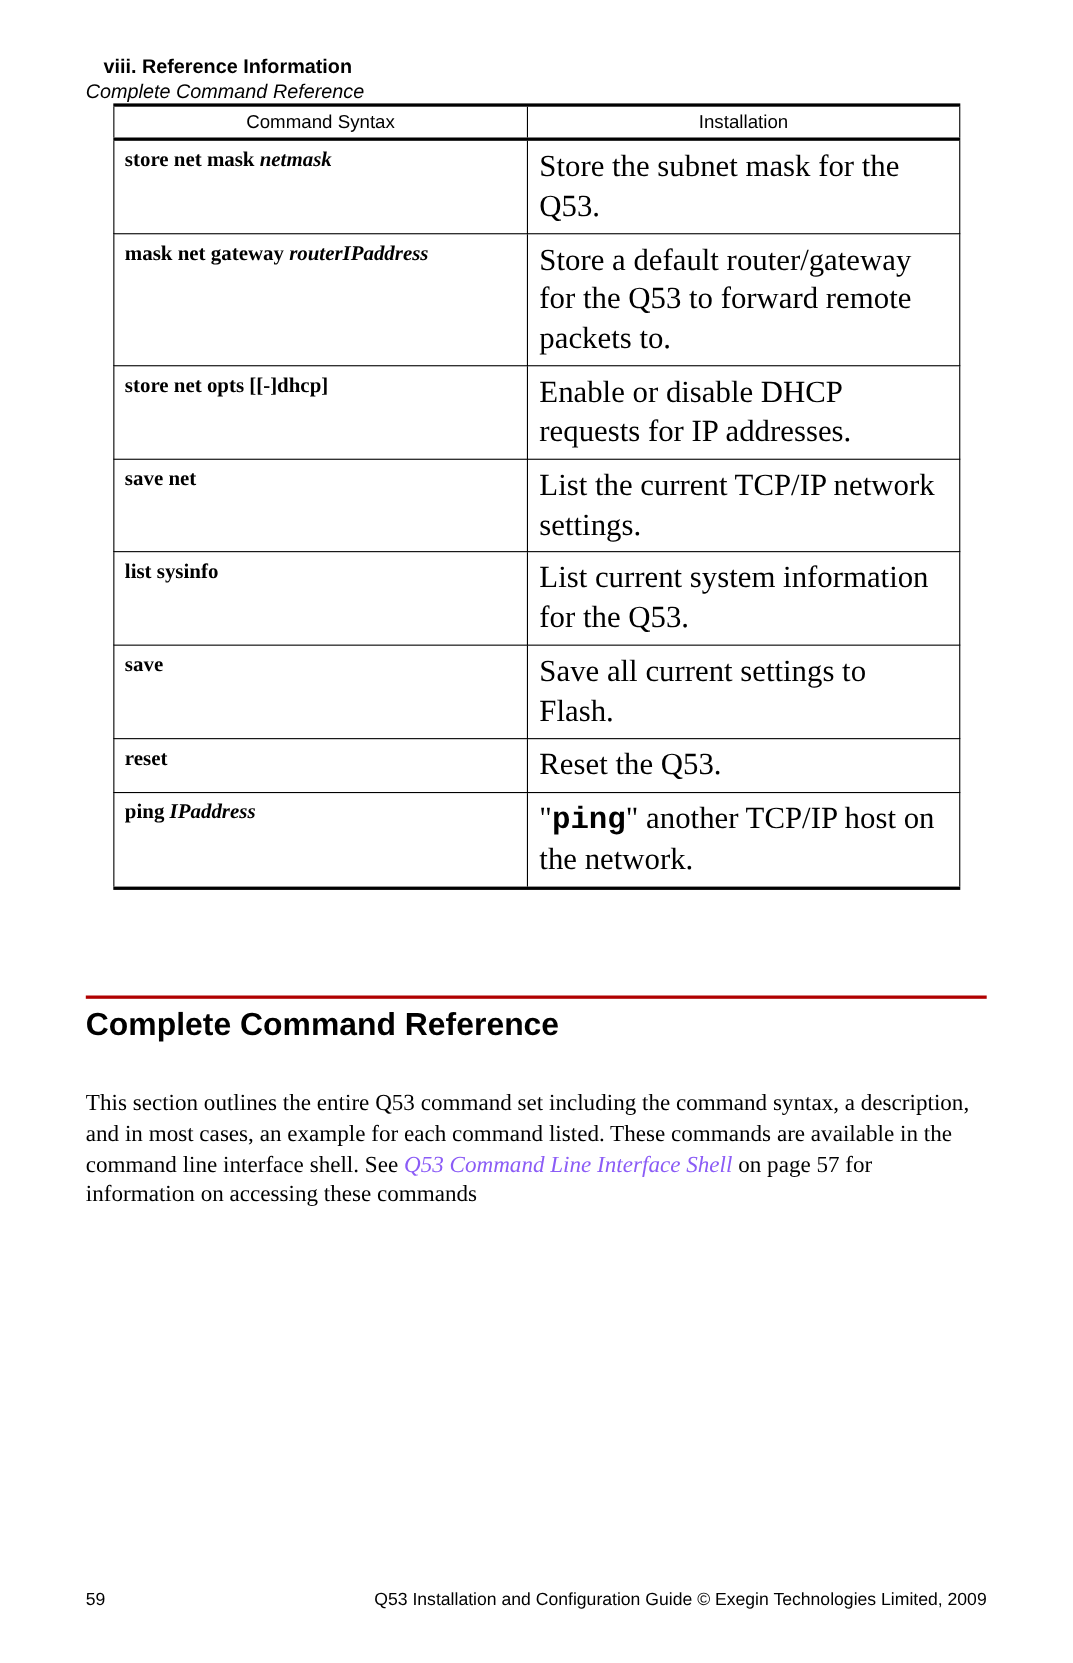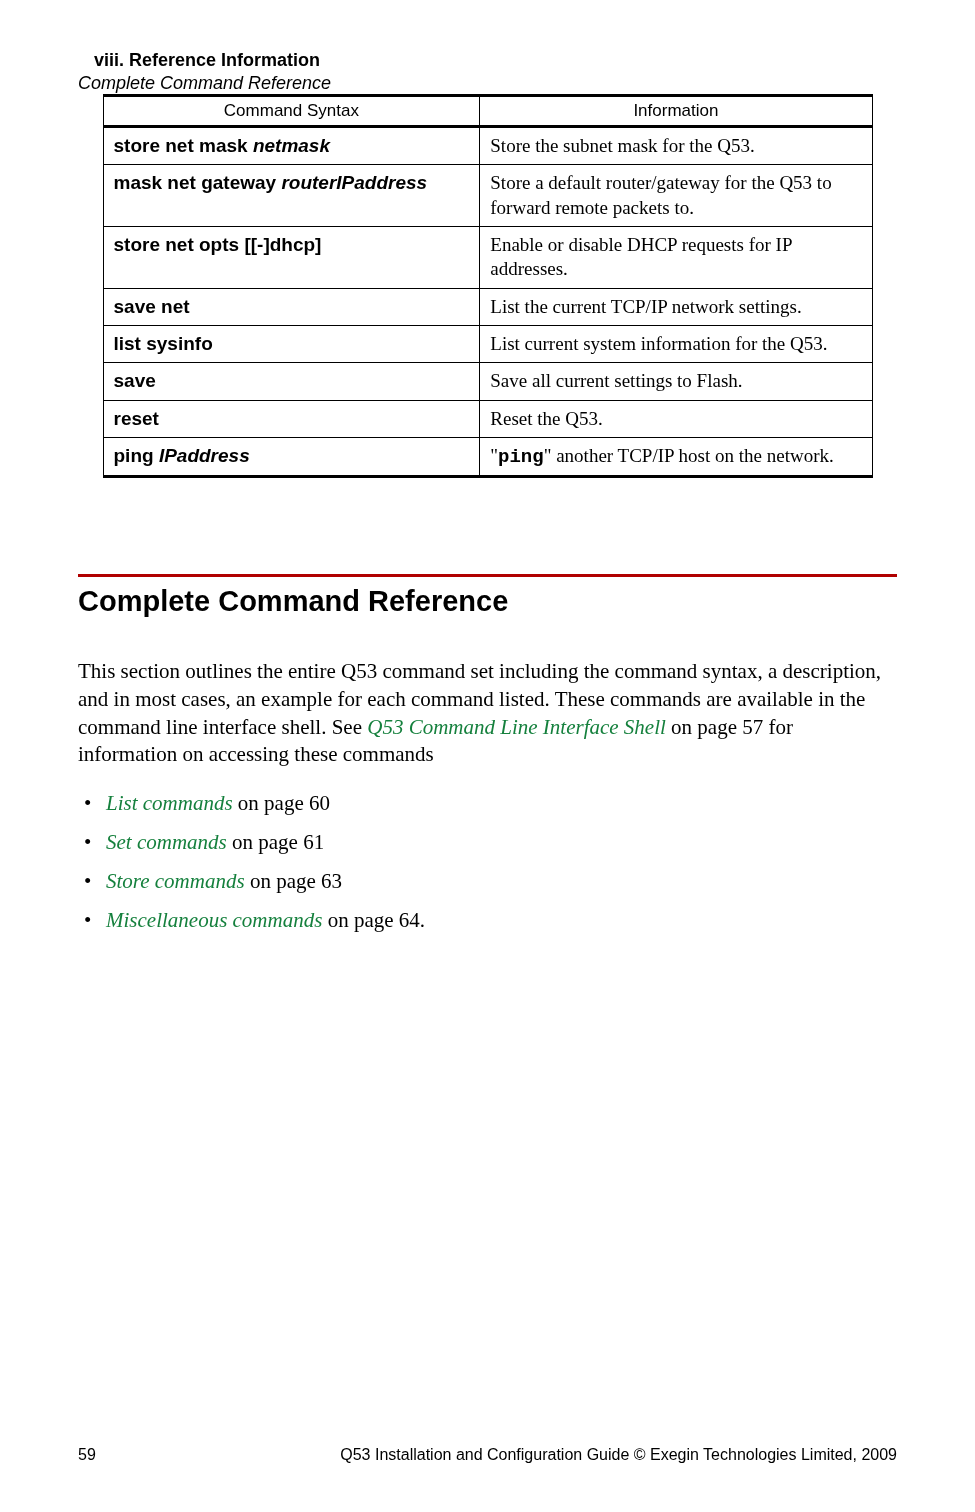--- a/index.html
+++ b/index.html
@@ -3,47 +3,47 @@
 <meta charset="utf-8">
 <style>
   * { margin: 0; padding: 0; box-sizing: border-box; }
   html, body { width: 975px; height: 1512px; background: #fff; font-family: "Times New Roman", Times, serif; color: #000; }
   .page { position: relative; width: 975px; height: 1512px; padding: 50px 78px 60px 78px; }
   .header-chapter { font-family: Arial, Helvetica, sans-serif; font-weight: bold; font-size: 18px; margin-left: 16px; }
   .header-section { font-family: Arial, Helvetica, sans-serif; font-style: italic; font-size: 18px; margin-top: 2px; }
   .table-title { font-family: Arial, Helvetica, sans-serif; font-weight: bold; font-size: 19px; text-align: center; margin-top: 36px; margin-bottom: 6px; }
   table.cmds { border-collapse: collapse; width: 770px; margin: 0 auto; }
   table.cmds th { font-family: Arial, Helvetica, sans-serif; font-weight: normal; font-size: 17px; text-align: center; border: 1px solid #000; border-bottom-width: 3px; border-top-width: 3px; padding: 4px 8px; }
-  table.cmds td { border: 1px solid #000; padding: 6px 10px; vertical-align: top; font-size: 19px; line-height: 1.28; }
+  table.cmds td { border: 1px solid #000; padding: 6px 10px; vertical-align: top; font-size: 28px; line-height: 1.28; }
   table.cmds tr:last-child td { border-bottom-width: 3px; }
-  table.cmds td.syntax { font-family: Liberation Sans, sans-serif; font-weight: bold; font-size: 19px; width: 49%; }
+  table.cmds td.syntax { font-family: Liberation Serif, serif; font-weight: bold; font-size: 19px; width: 49%; }
   table.cmds td.syntax .arg { font-style: italic; }
   .inline-code { font-family: "Courier New", Courier, monospace; font-weight: bold; }
   .red-rule { border-top: 3px solid #b00000; width: 100%; margin-top: 96px; }
   .section-title { font-family: Arial, Helvetica, sans-serif; font-weight: bold; font-size: 29px; margin-top: 8px; }
   .body-text { font-size: 21px; line-height: 1.32; margin-top: 40px; }
-  .link { color: #15803d; font-style: italic; }
+  .link { color: #8b5cf6; font-style: italic; }
   ul.links { list-style: none; margin-top: 22px; }
   ul.links li { font-size: 21px; margin-bottom: 14px; padding-left: 28px; position: relative; }
   ul.links li::before { content: "•"; position: absolute; left: 6px; top: 0; }
   .footer { position: absolute; bottom: 48px; left: 78px; right: 78px; display: flex; justify-content: space-between; font-family: Arial, Helvetica, sans-serif; font-size: 16px; }
 </style>
 </head>
 <body>
 
 <div class="page">
   <div class="header-chapter">viii. Reference Information</div>
   <div class="header-section">Complete Command Reference</div>
 
 
   <table class="cmds">
     <thead>
       <tr>
         <th>Command Syntax</th>
-        <th>Information</th>
+        <th>Installation</th>
       </tr>
     </thead>
     <tbody>
       <tr>
         <td class="syntax"><span>store net mask </span><span class="arg">netmask</span></td>
         <td>Store the subnet mask for the Q53.</td>
       </tr>
       <tr>
         <td class="syntax"><span>mask net gateway </span><span class="arg">routerIPaddress</span></td>
         <td>Store a default router/gateway for the Q53 to forward remote packets to.</td>
@@ -75,24 +75,18 @@
     </tbody>
   </table>
 
   <div class="red-rule"></div>
   <div class="section-title">Complete Command Reference</div>
 
   <p class="body-text">
     <span>This section outlines the entire Q53 command set including the command syntax, a description, and in most cases, an example for each command listed. These commands are available in the command line interface shell. See </span><a class="link">Q53 Command Line Interface Shell</a><span> on page 57 for information on accessing these commands</span>
   </p>
 
-  <ul class="links">
-    <li><a class="link">List commands</a><span> on page 60</span></li>
-    <li><a class="link">Set commands</a><span> on page 61</span></li>
-    <li><a class="link">Store commands</a><span> on page 63</span></li>
-    <li><a class="link">Miscellaneous commands</a><span> on page 64.</span></li>
-  </ul>
 
   <div class="footer">
     <span>59</span>
     <span>Q53 Installation and Configuration Guide  © Exegin Technologies Limited, 2009</span>
   </div>
 </div>
 
 </body></html>

